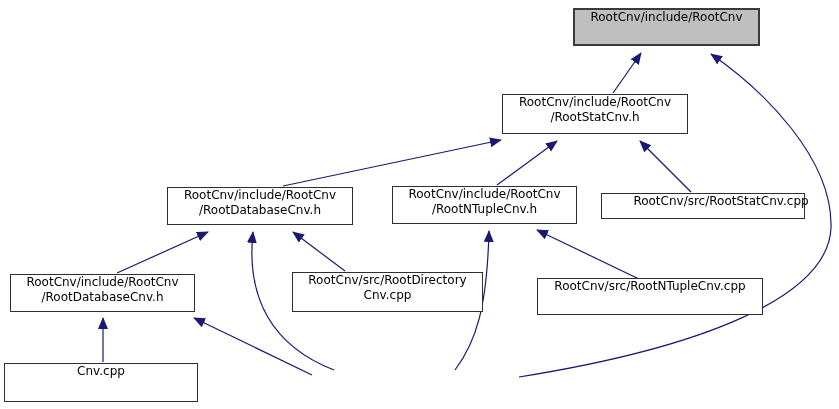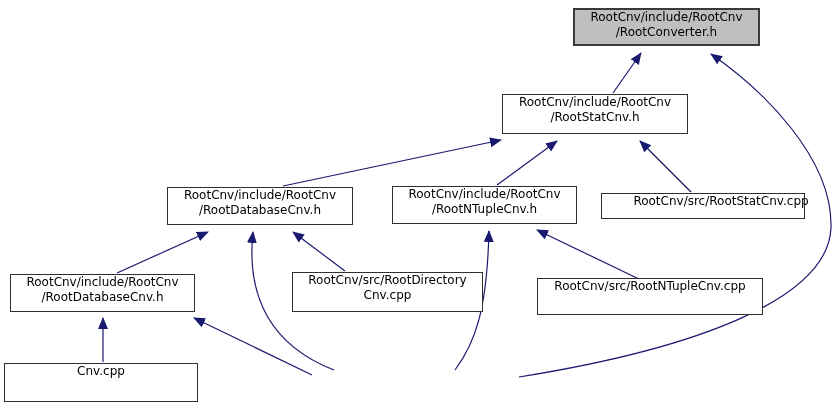--- a/index.html
+++ b/index.html
@@ -62,21 +62,20 @@
     <path class="edge" marker-end="url(#arrow)" d="M 345 271 L 293 232" stroke="#191970"></path>
     <path class="edge" marker-end="url(#arrow)" d="M 334 370 C 272 346, 246 298, 253 232" stroke="#191970"></path>
     <path class="edge" marker-end="url(#arrow)" d="M 641 280 L 537 230" stroke="#191970"></path>
     <path class="edge" marker-end="url(#arrow)" d="M 455 370 C 476 342, 487 308, 489 231" stroke="#191970"></path>
     <path class="edge" marker-end="url(#arrow)" d="M 103 362 L 103 318" stroke="#191970"></path>
     <path class="edge" marker-end="url(#arrow)" d="M 312 375 L 194 318" stroke="#191970"></path>
   </svg>
 
   <div class="node main" style="left:573px; top:8px; width:187px; height:38px;">
     <span>RootCnv/include/RootCnv</span>
-    <span>/RootConverter.h</span>
   </div>
 
   <div class="node" style="left:502px; top:94px; width:186px; height:40px;">
     <span>RootCnv/include/RootCnv</span>
     <span>/RootStatCnv.h</span>
   </div>
 
   <div class="node" style="left:167px; top:187px; width:186px; height:38px;">
     <span>RootCnv/include/RootCnv</span>
     <span>/RootDatabaseCnv.h</span>

